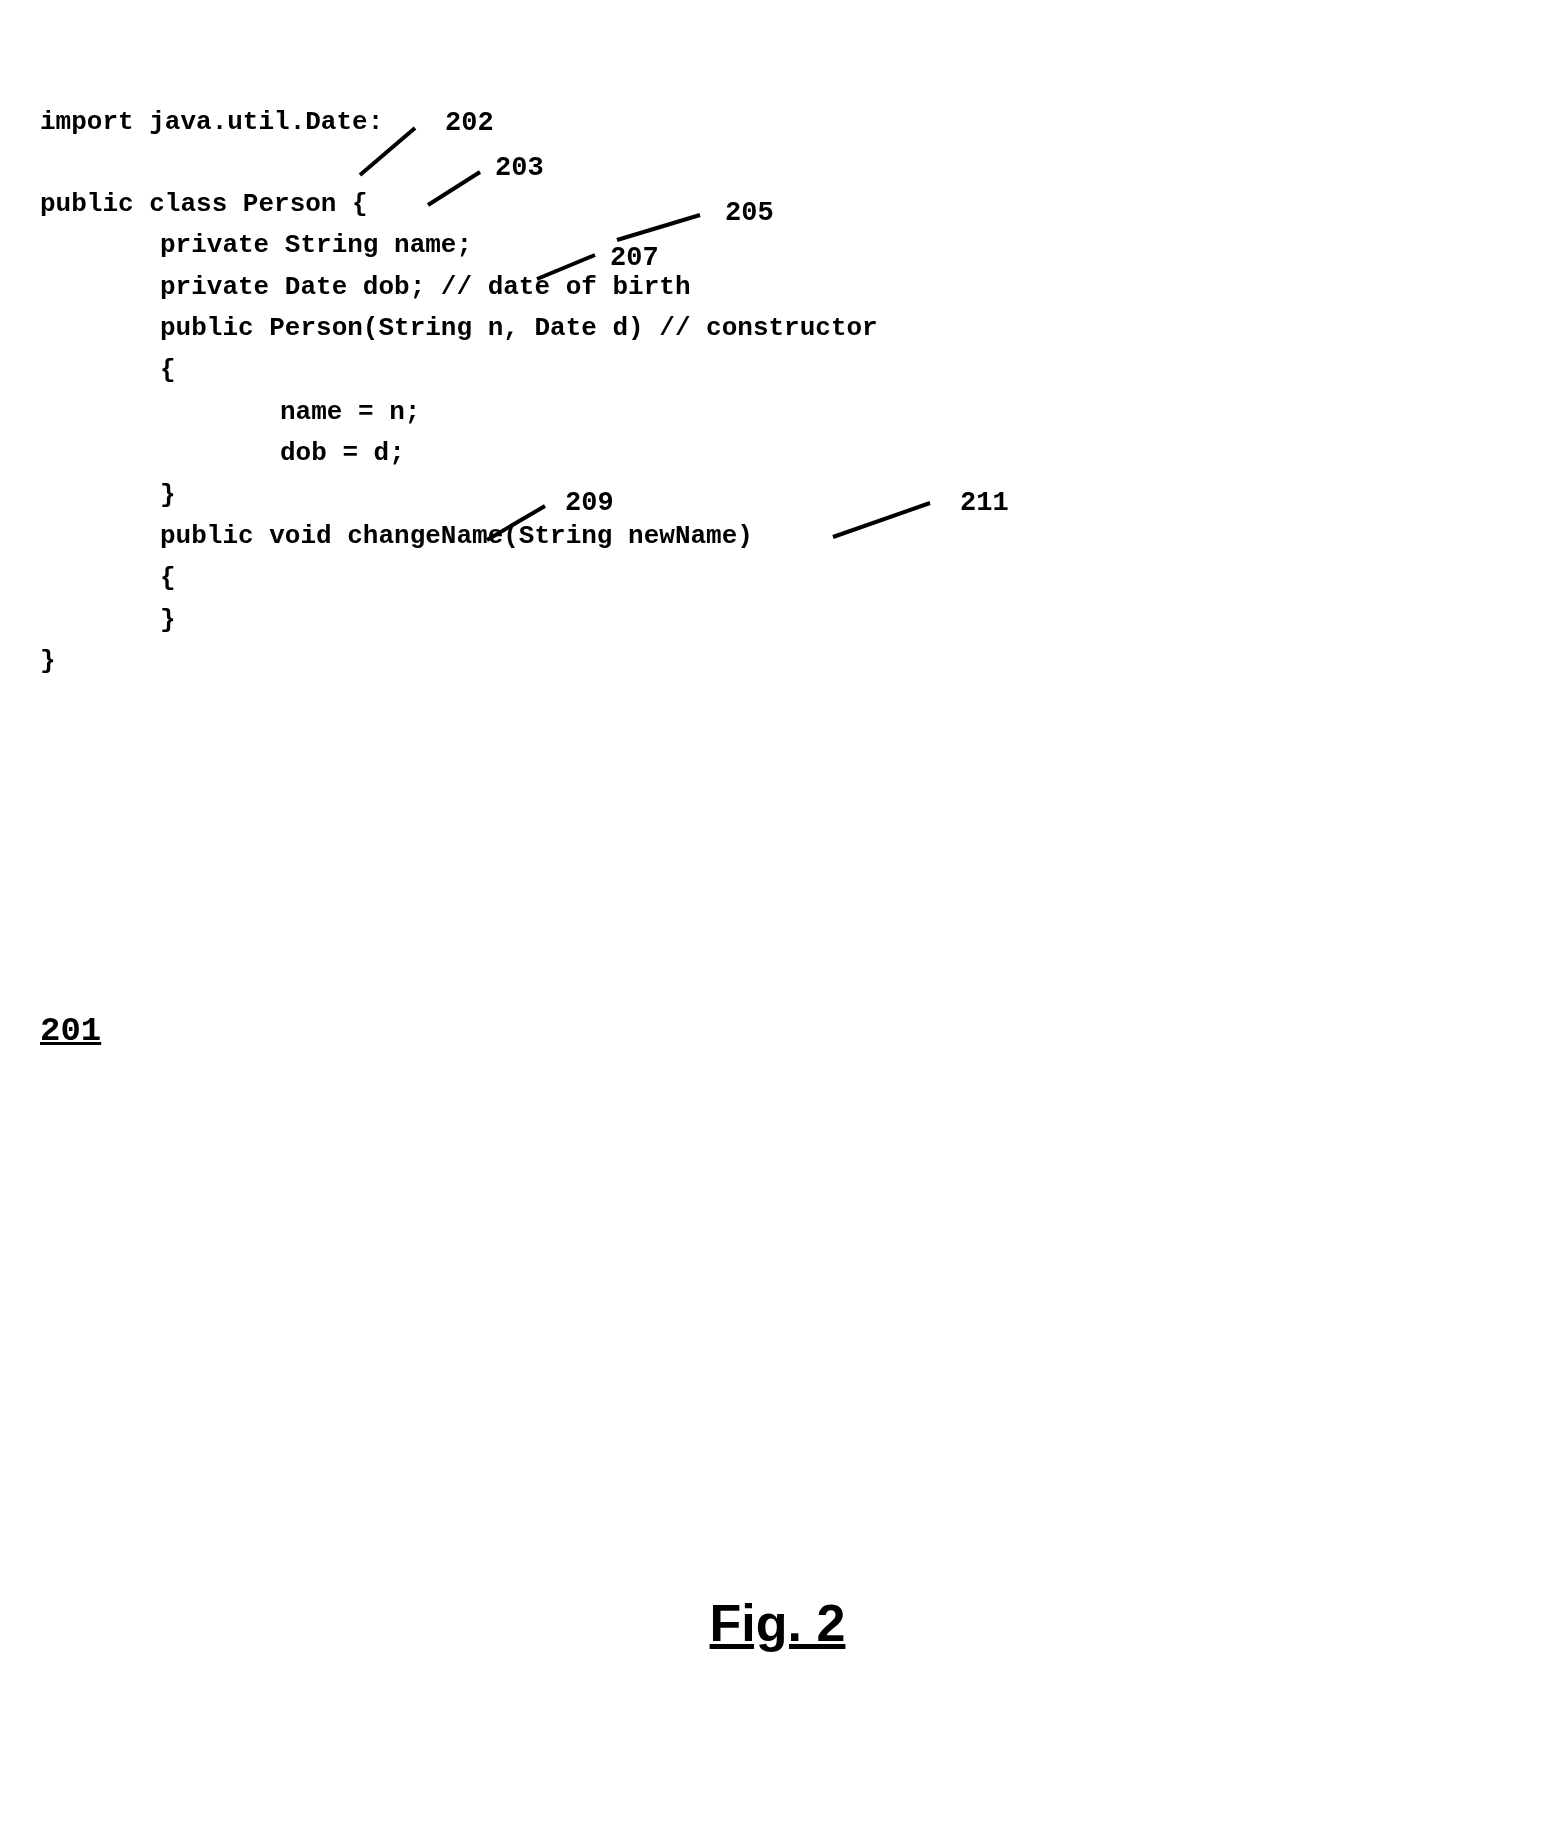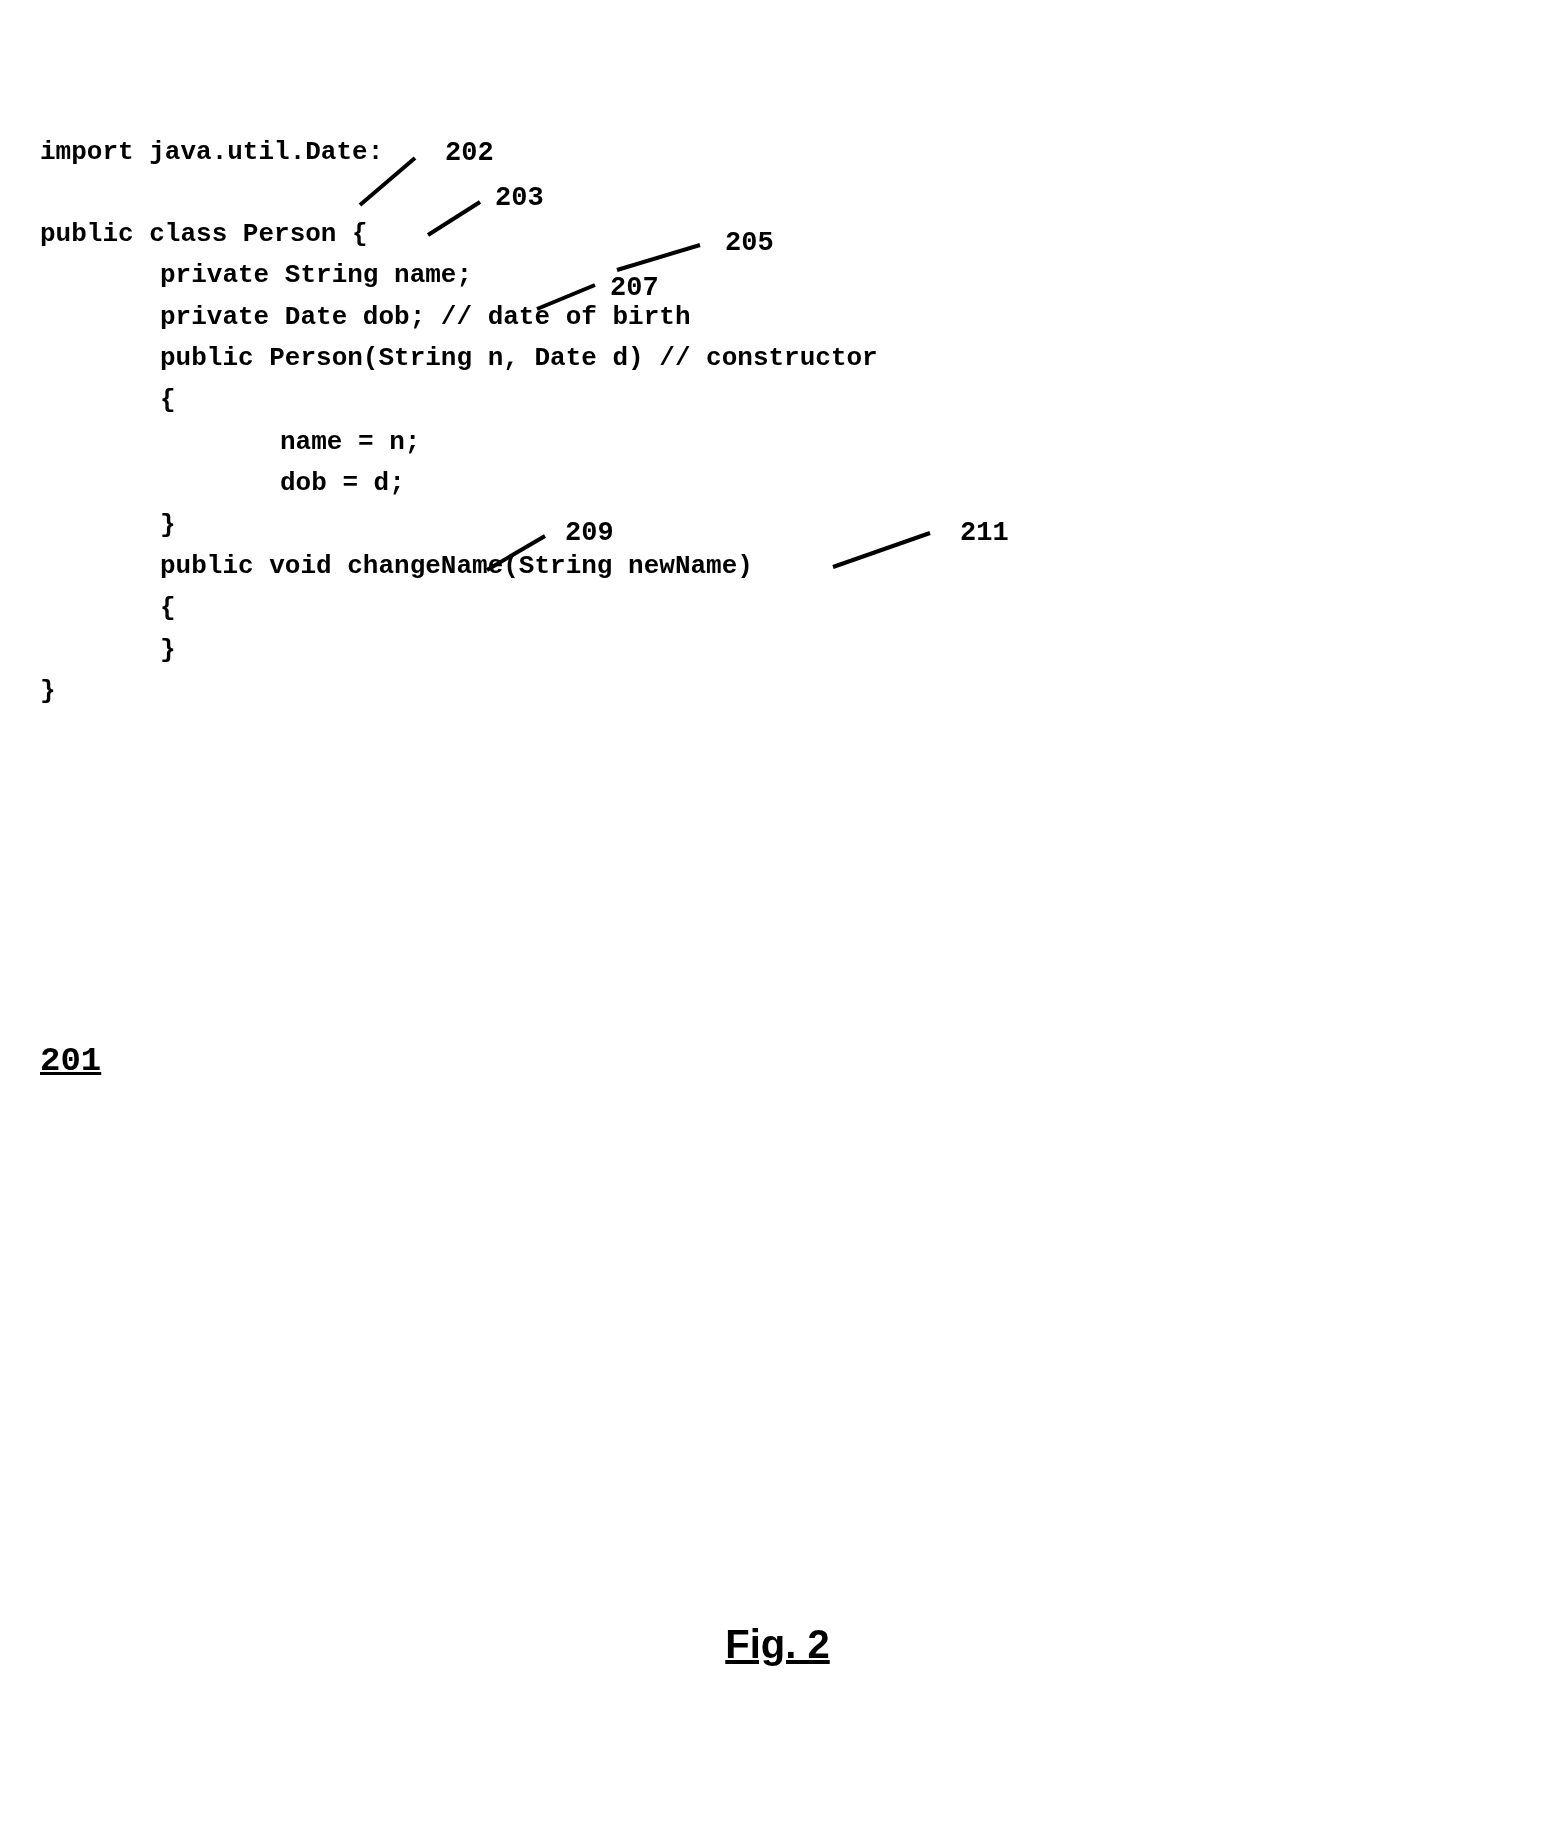--- a/index.html
+++ b/index.html
@@ -12,34 +12,34 @@
       font-size:26px;
       line-height:1.6;
     }
     .page{position:relative;width:1475px;min-height:1739px;}
     .code-block{position:relative;}
     .indent-0{padding-left:0;}
     .indent-1{padding-left:120px;}
     .indent-2{padding-left:240px;}
     .ref-label{position:absolute;font-weight:bold;font-size:27px;}
     .fig-num{position:absolute;left:0;top:870px;font-size:34px;text-decoration:underline;margin-top:32px;}
-    .fig-caption{position:absolute;left:50%;transform:translateX(-50%);top:1480px;font-family:Arial,Helvetica,sans-serif;font-size:40px;text-decoration:underline;font-weight:bold;}
+    .fig-caption{position:absolute;left:50%;transform:translateX(-50%);top:1480px;font-family:Arial,Helvetica,sans-serif;font-size:52px;text-decoration:underline;font-weight:bold;}
     svg.pointer{position:absolute;overflow:visible;}
   </style>
 </head>
 <body>
 
 <div class="page">
 
   <span class="ref-label" style="left:405px;top:0;">202</span>
   <svg class="pointer" style="left:315px;top:18px;" width="60" height="60">
     <line x1="60" y1="8" x2="5" y2="55" stroke="#000" stroke-width="4"></line>
   </svg>
 
-  <div class="code-block" style="margin-top:82px;">
+  <div class="code-block" style="margin-top:52px;">
     <div class="indent-0">import java.util.Date:</div>
 
     <span class="ref-label" style="left:455px;top:45px;">203</span>
     <svg class="pointer" style="left:385px;top:65px;" width="55" height="45">
       <line x1="55" y1="5" x2="3" y2="38" stroke="#000" stroke-width="4"></line>
     </svg>
 
     <span class="ref-label" style="left:685px;top:90px;">205</span>
     <svg class="pointer" style="left:575px;top:108px;" width="85" height="35">
       <line x1="85" y1="5" x2="2" y2="30" stroke="#000" stroke-width="4"></line>

